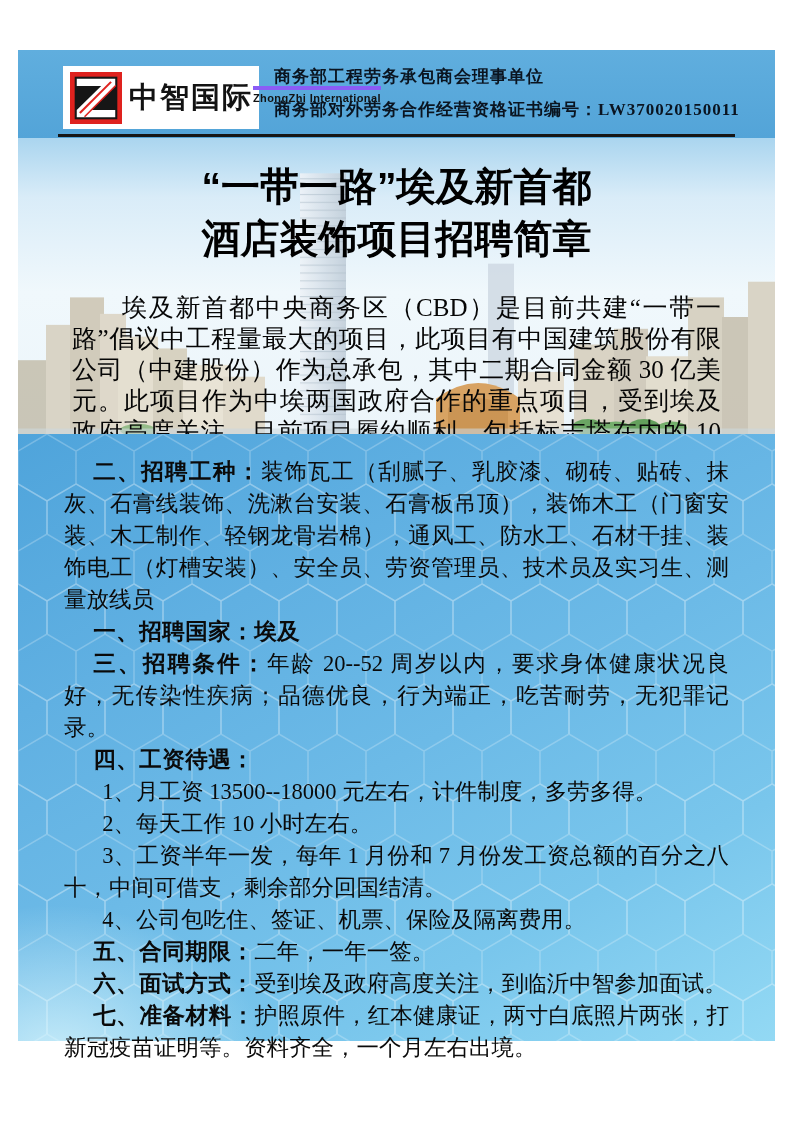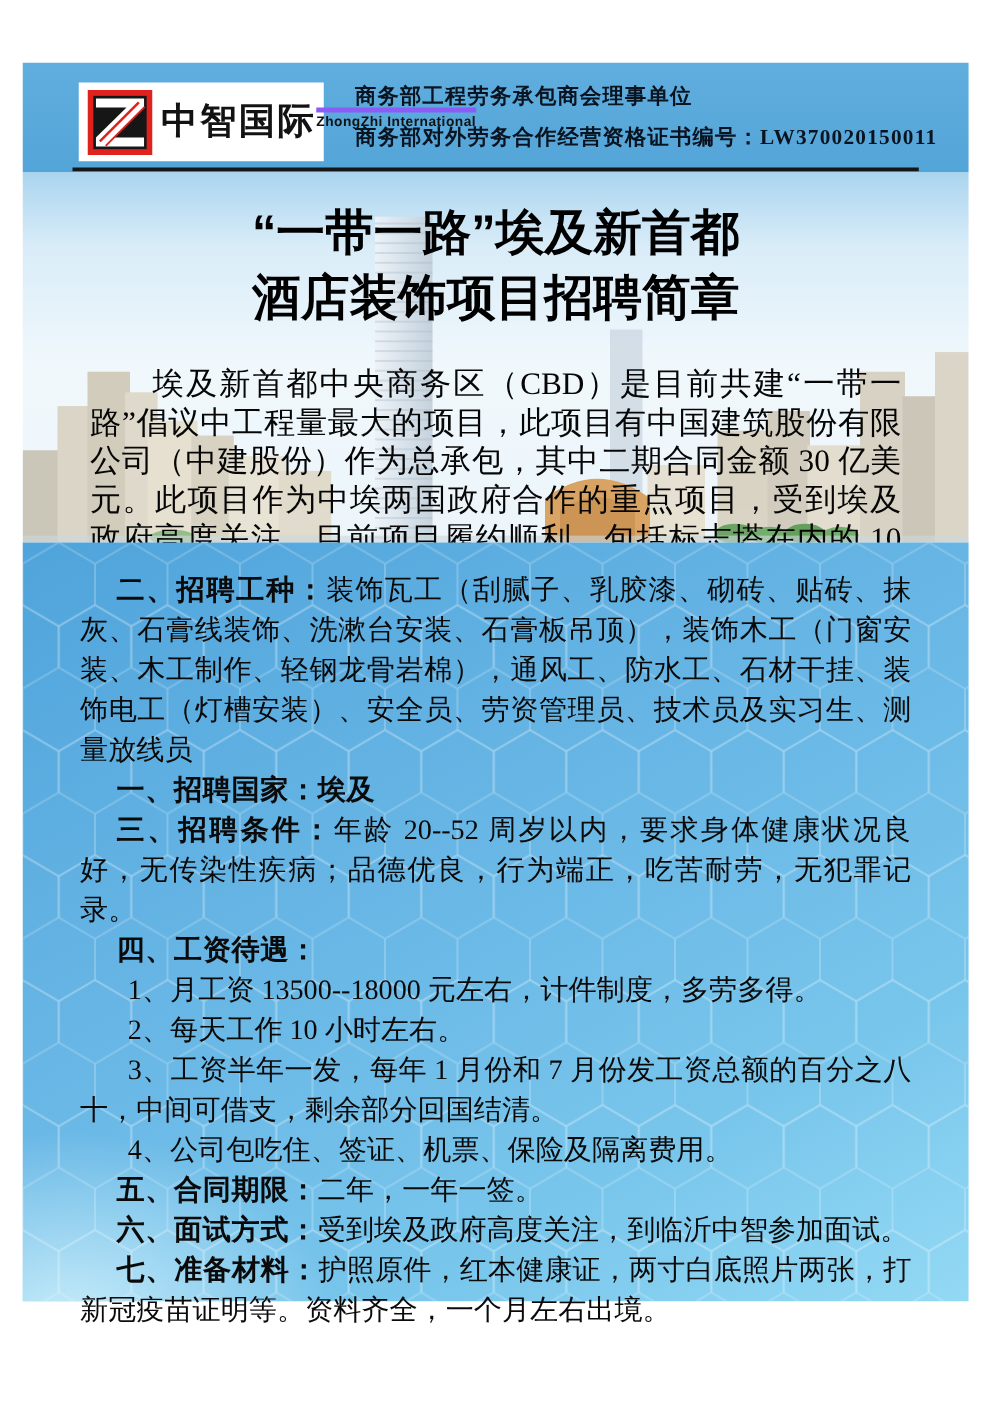--- a/index.html
+++ b/index.html
@@ -10,21 +10,21 @@
   
   .band{position:relative;height:88px;background:linear-gradient(180deg,#60aede 0%,#53a4d8 100%);}
   .logo-box{position:absolute;left:45px;top:16px;width:196px;height:63px;background:#ffffff;
             display:flex;align-items:center;gap:7px;padding:4px 7px;box-sizing:border-box;}
   .z-icon{width:52px;height:52px;flex:0 0 auto;}
   .logo-txt{display:flex;flex-direction:row;}
   .logo-cn{font-family:"Liberation Sans","DejaVu Sans",sans-serif;font-weight:bold;font-size:29px;
            line-height:1.02;letter-spacing:2px;color:#121212;white-space:nowrap;}
   .logo-en{font-family:"Liberation Sans","DejaVu Sans",sans-serif;font-weight:bold;font-size:11px;
            letter-spacing:.4px;border-top:4px solid #8b5cf6;margin-top:3px;padding-top:2px;color:#121212;white-space:nowrap;}
-  .creds{position:absolute;left:266px;top:15px;display:flex;flex-direction:column;gap:10px;
+  .creds{position:absolute;left:256px;top:15px;display:flex;flex-direction:column;gap:10px;
          font-weight:bold;font-size:17px;letter-spacing:1px;color:#0a1420;white-space:nowrap;}
   .band-rule{position:absolute;left:40px;right:40px;bottom:1px;height:3px;background:#161616;}
 
   
   .sky{position:relative;height:296px;
        background:linear-gradient(180deg,#aad5ef 0%,#d9ecf8 20%,#f0f8fc 52%,#ecf5fa 100%);}
   .city{position:absolute;left:0;top:0;width:100%;height:100%;}
   .title{position:relative;margin:0;padding-top:23px;text-align:center;
          font-family:"Liberation Sans","DejaVu Sans",sans-serif;font-weight:bold;
          font-size:39px;line-height:52px;color:#000;}

